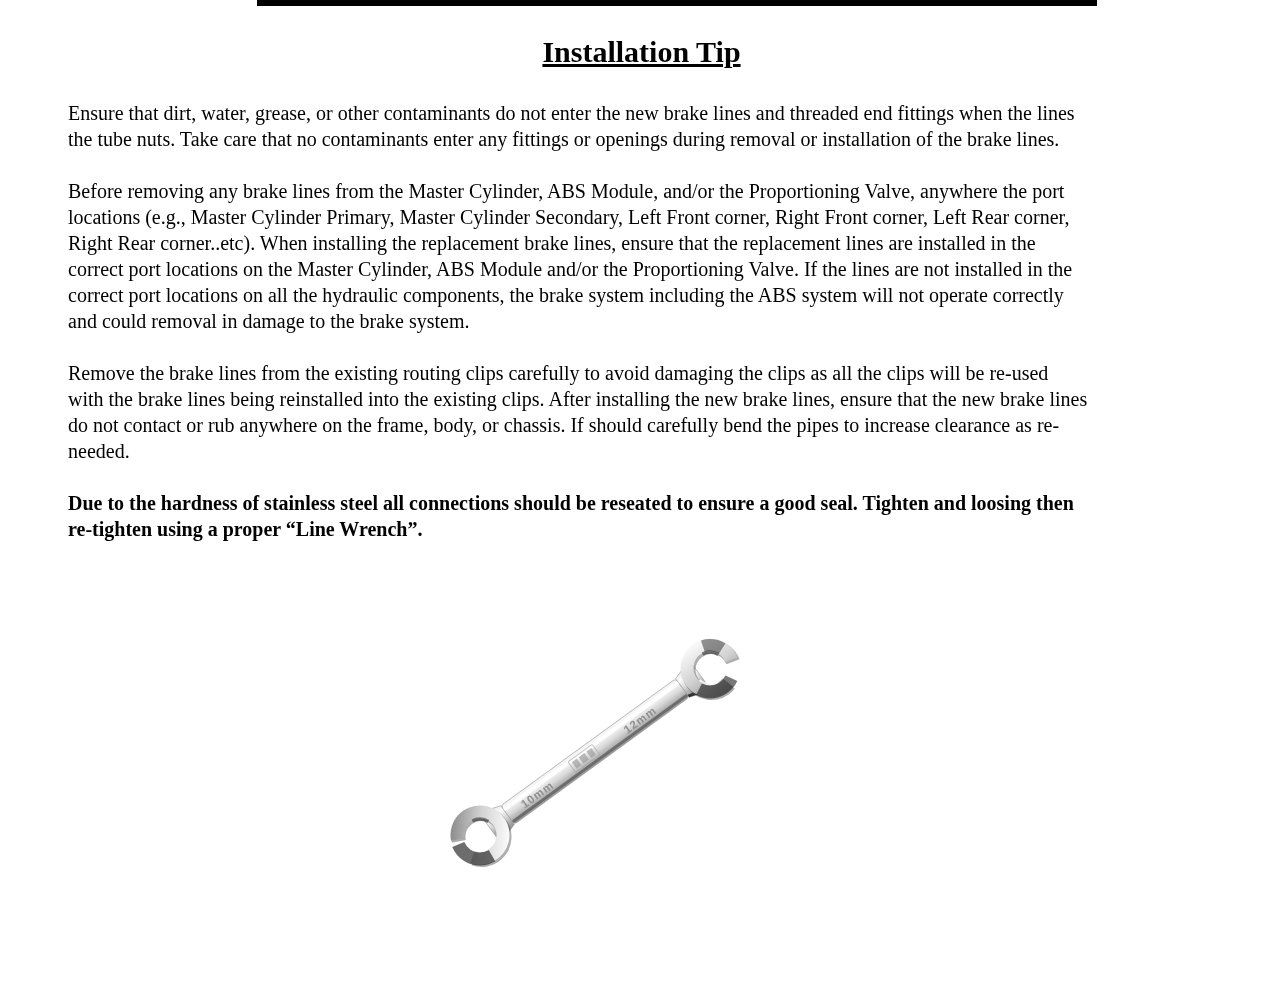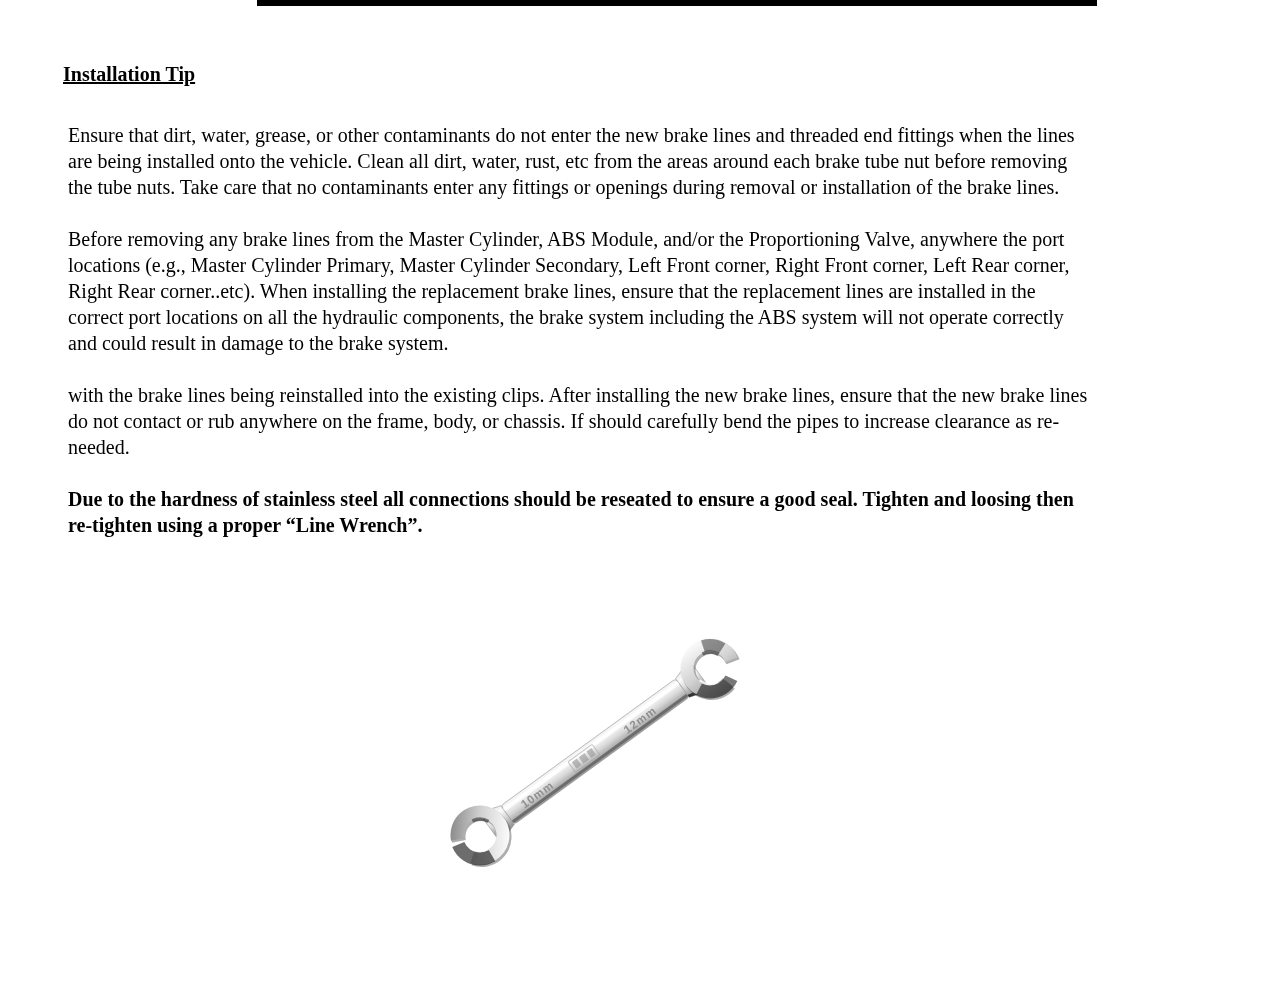--- a/index.html
+++ b/index.html
@@ -14,22 +14,23 @@
   }
   .scan-bar {
     position: absolute;
     left: 257px;
     top: 0;
     width: 840px;
     height: 6px;
     background: #000000;
   }
   .doc-title {
-    margin: 60px 60px 0 63px;
-    font-size: 20px;
+    margin: 38px 60px 0 63px;
+    text-align: center;
+    font-size: 30px;
     line-height: 28px;
     font-weight: bold;
     text-decoration: underline;
   }
   .content { margin: 34px 60px 0 68px; }
   .para { margin: 0 0 26px 0; }
   .line {
     display: block;
     white-space: nowrap;
     font-size: 20px;
@@ -50,33 +51,34 @@
 <div class="page">
 
   <div class="scan-bar"></div>
 
   <div class="doc-title">Installation Tip</div>
 
   <div class="content">
 
     <div class="para">
       <span class="line">Ensure that dirt, water, grease, or other contaminants do not enter the new brake lines and threaded end fittings when the lines</span>
-      <span class="line">are being installed onto the vehicle. Clean all dirt, water, rust, etc from the areas around each brake tube nut before removing</span>
       <span class="line">the tube nuts. Take care that no contaminants enter any fittings or openings during removal or installation of the brake lines.</span>
     </div>
 
     <div class="para">
       <span class="line">Before removing any brake lines from the Master Cylinder, ABS Module, and/or the Proportioning Valve, anywhere the port</span>
       <span class="line">locations (e.g., Master Cylinder Primary, Master Cylinder Secondary, Left Front corner, Right Front corner, Left Rear corner,</span>
       <span class="line">Right Rear corner..etc). When installing the replacement brake lines, ensure that the replacement lines are installed in the</span>
+      <span class="line">correct port locations on the Master Cylinder, ABS Module and/or the Proportioning Valve. If the lines are not installed in the</span>
       <span class="line">correct port locations on all the hydraulic components, the brake system including the ABS system will not operate correctly</span>
-      <span class="line">and could result in damage to the brake system.</span>
+      <span class="line">and could removal in damage to the brake system.</span>
     </div>
 
     <div class="para">
+      <span class="line">Remove the brake lines from the existing routing clips carefully to avoid damaging the clips as all the clips will be re-used</span>
       <span class="line">with the brake lines being reinstalled into the existing clips. After installing the new brake lines, ensure that the new brake lines</span>
       <span class="line">do not contact or rub anywhere on the frame, body, or chassis. If should carefully bend the pipes to increase clearance as re-</span>
       <span class="line">needed.</span>
     </div>
 
     <div class="para para-bold">
       <span class="line">Due to the hardness of stainless steel all connections should be reseated to ensure a good seal. Tighten and loosing then</span>
       <span class="line">re-tighten using a proper “Line Wrench”.</span>
     </div>
 

